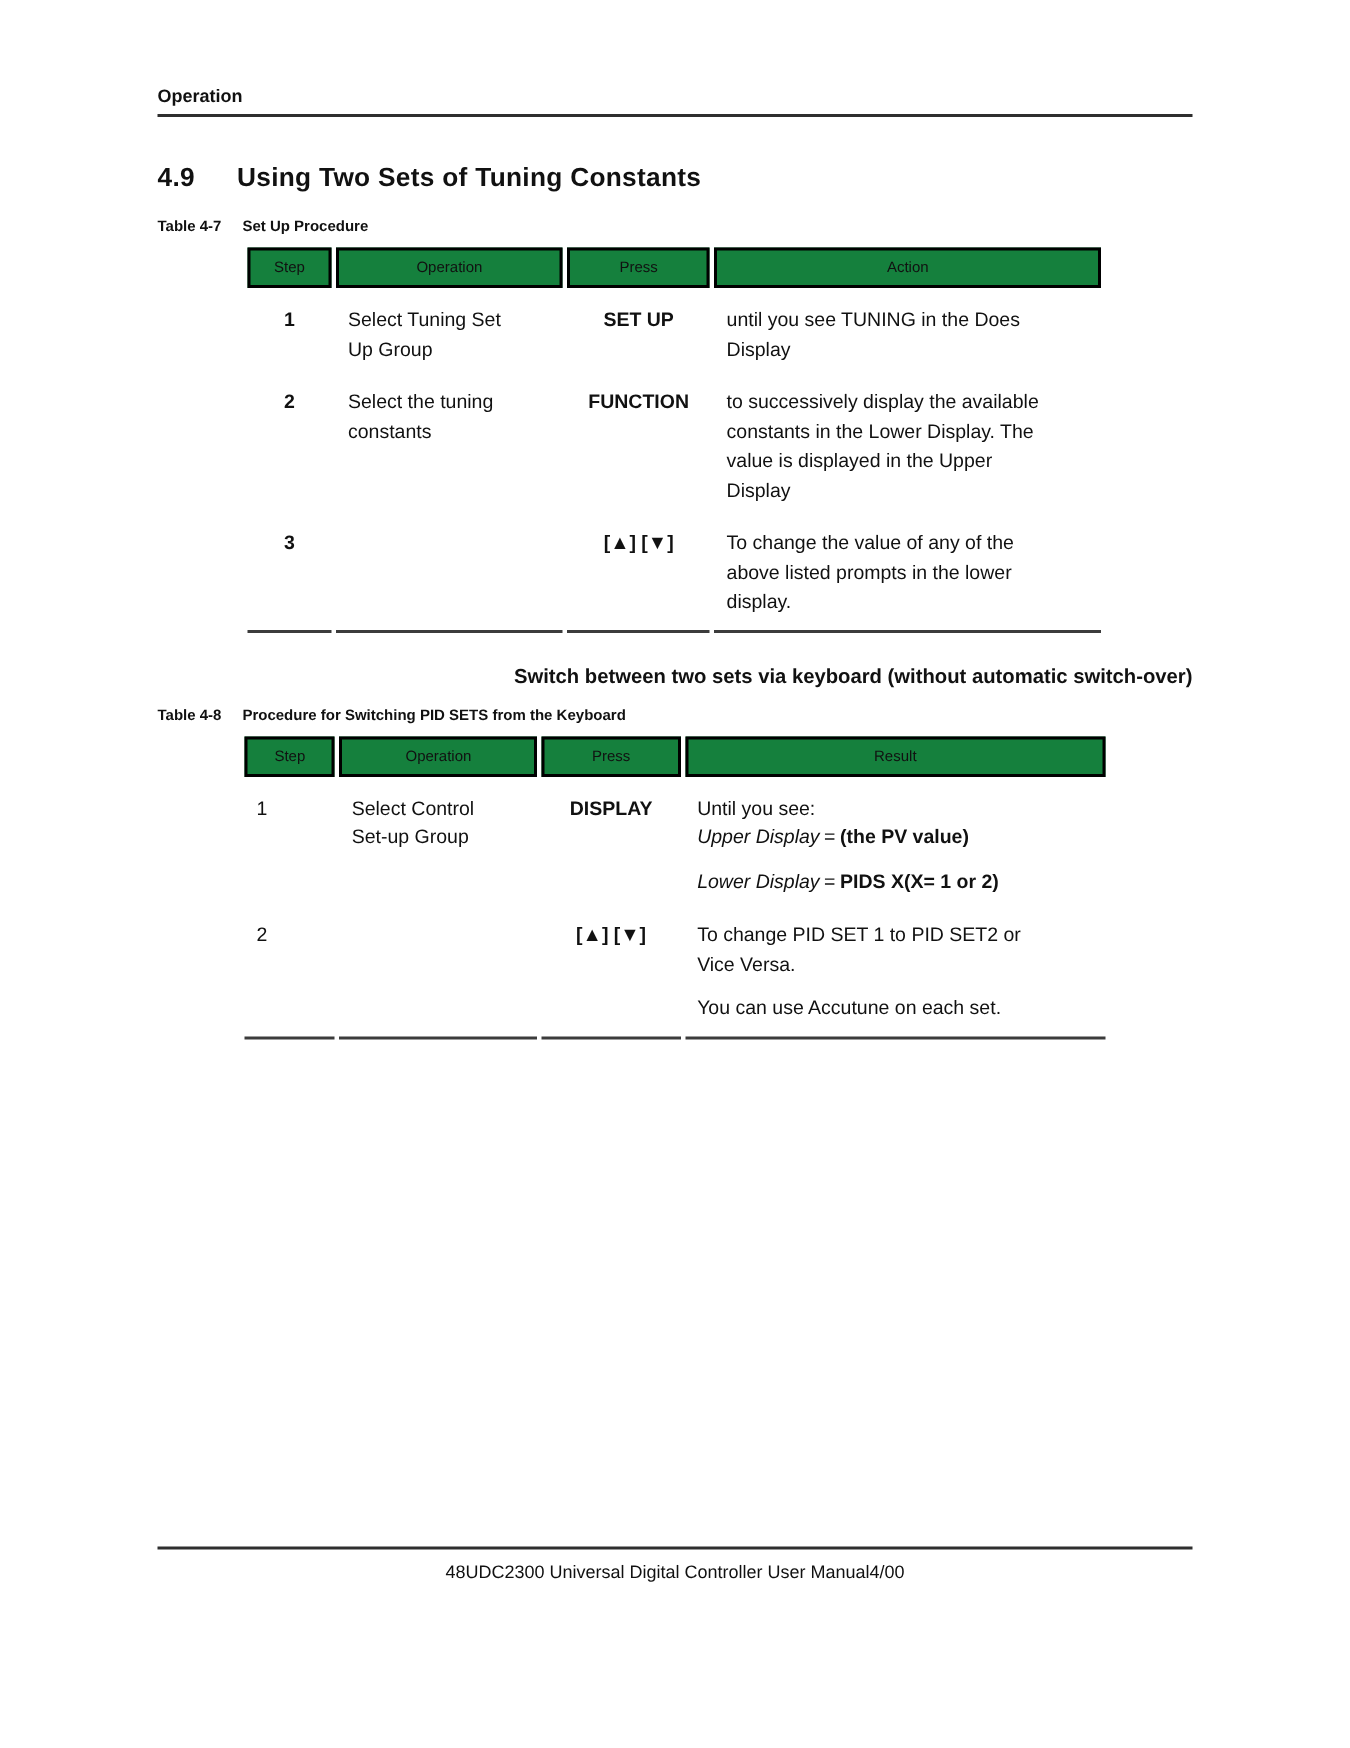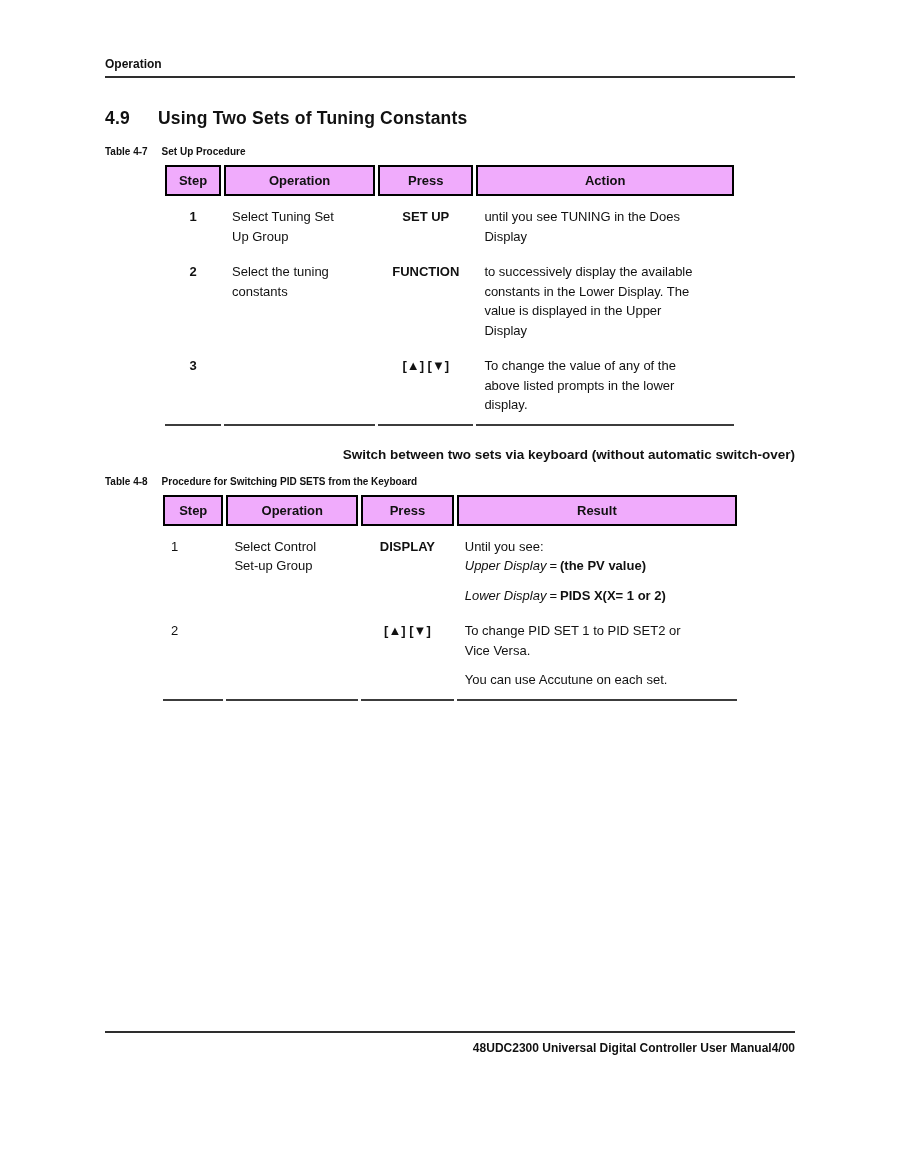--- a/index.html
+++ b/index.html
@@ -19,21 +19,21 @@
 
   .body-text{margin:11px 0 0 53px;font-size:13.5px;line-height:20.5px;white-space:pre-line;}
 
   .table-caption{margin-top:17px;font-size:10px;font-weight:bold;text-align:left;}
   .cap-title{margin-left:14px;}
 
   .table-wrap47{margin:8px 0 0 57px;width:575px;}
   .table-wrap48{margin:8px 0 0 55px;width:580px;}
   table.proc-table{border-collapse:separate;border-spacing:3px 0;width:100%;table-layout:fixed;}
   table.proc-table th{
-    background:#f0abfc;border:2px solid #000;font-size:13px;font-weight:bold;
+    background:#15803d;border:2px solid #000;font-size:10px;font-weight:normal;
     padding:6px 3px;text-align:center;
   }
   table.proc-table td{
     vertical-align:top;font-size:13px;line-height:19.5px;
     padding:11px 8px 5px 8px;
   }
   table.proc-table tr.last td{border-bottom:2px solid #3c3c3c;padding-bottom:9px;}
   .pre{white-space:pre-line;}
   td.step47{font-weight:bold;text-align:center;font-size:12.5px;}
   td.step48{padding-left:6px;}
@@ -42,22 +42,22 @@
   td.action{padding-left:8px;}
   .it{font-style:italic;}
   .b{font-weight:bold;}
   .eq{margin:0 3px;}
   .disp-line{margin-top:0;}
   .gap{margin-top:10px;}
 
   .footer{
     position:absolute;left:105px;width:690px;top:1031px;
     border-top:2px solid #2e2e2e;padding-top:8px;
-    display:flex;justify-content:flex-end;align-items:baseline;
-    font-size:12px;font-weight:bold;
+    display:flex;justify-content:center;align-items:baseline;
+    font-size:12px;font-weight:normal;
   }
   .watermark{
     position:absolute;left:8px;top:1140px;
     font-family:"Liberation Serif", serif;font-size:13.5px;color:#c2410c;letter-spacing:0.5px;
   }
   .link-line{position:absolute;left:93px;top:1154px;width:104px;height:2px;background:#5a5af2;cursor:pointer;}
 </style>
 </head>
 <body>
 

